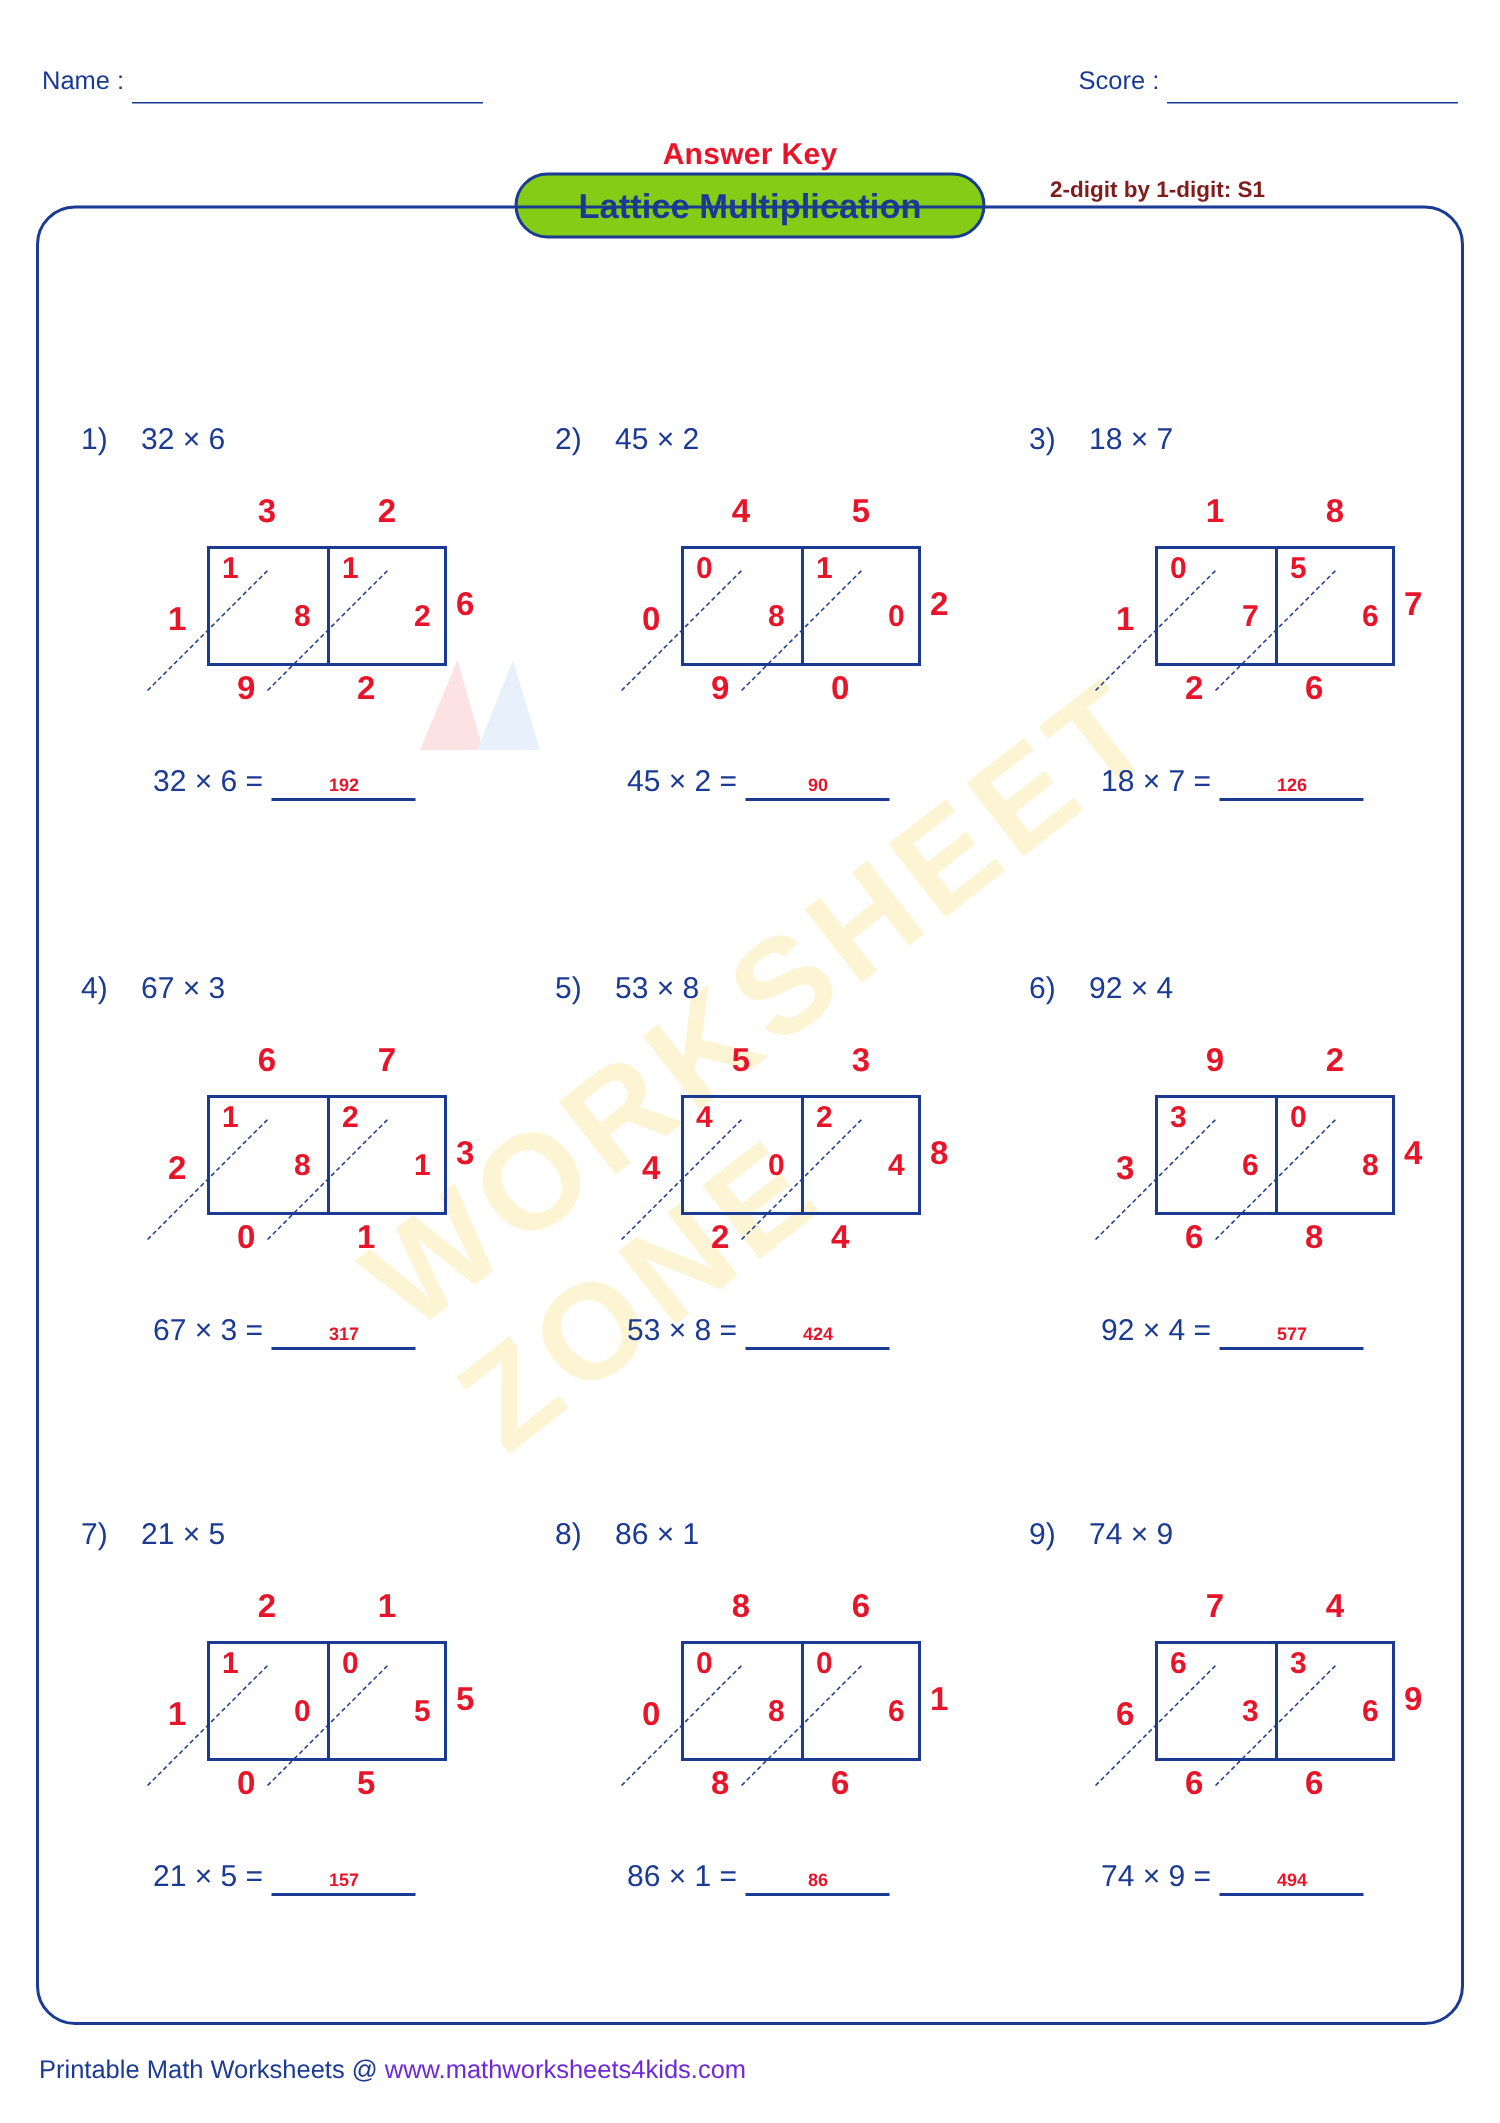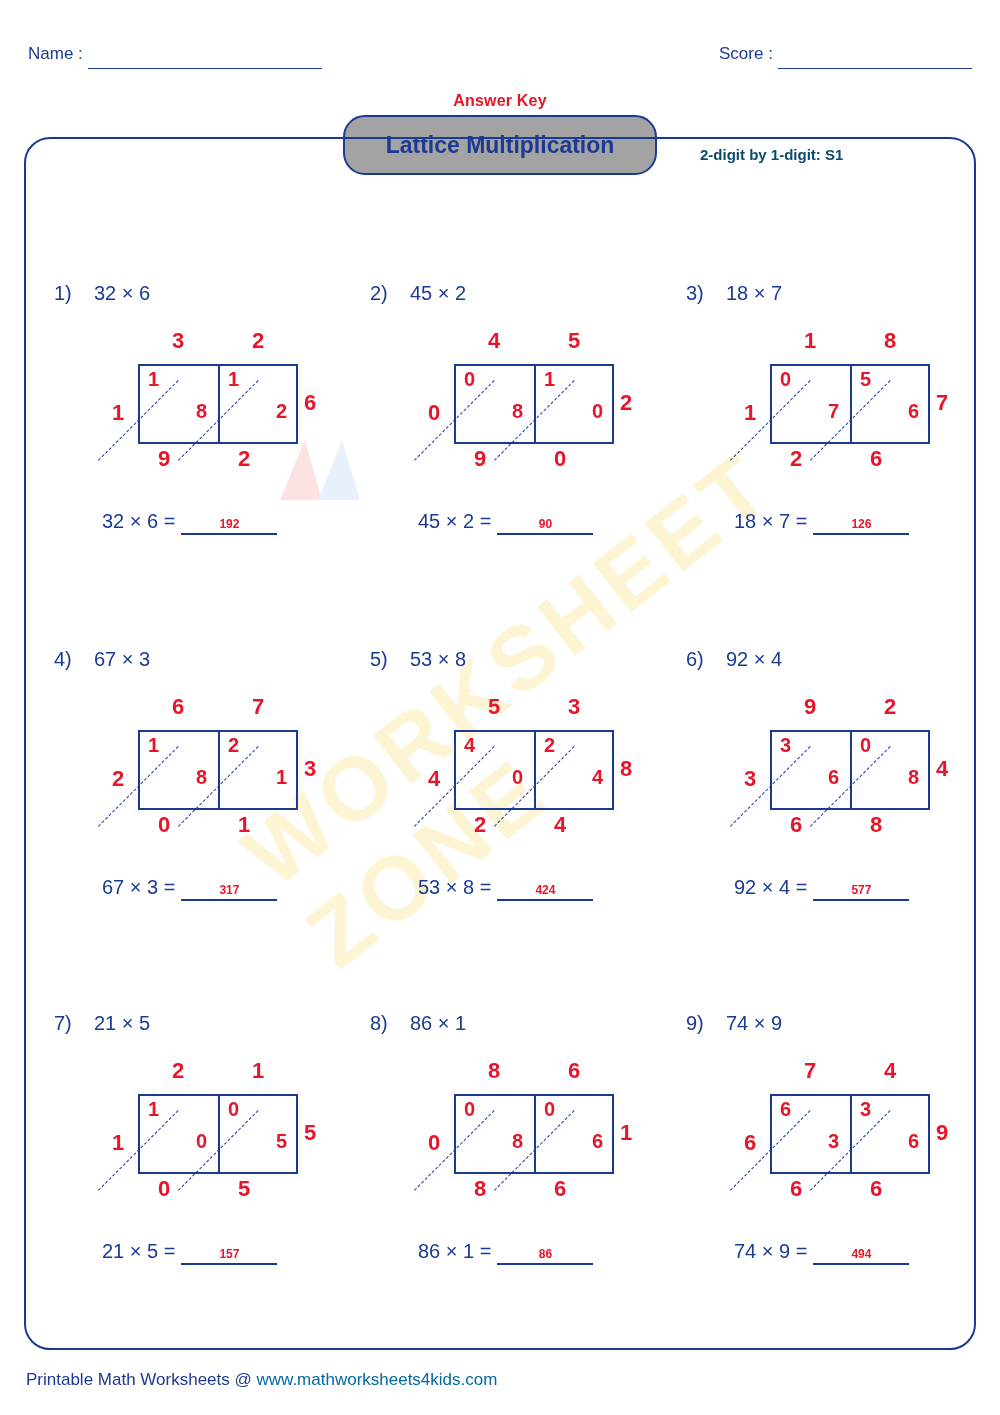--- a/index.html
+++ b/index.html
@@ -42,46 +42,45 @@
     border-radius: 26px;
     background: transparent;
   }
 
   
   .answer-key {
     position: absolute;
     left: 0; top: 92px;
     width: 1000px;
     text-align: center;
-    font-size: 16px;
+    font-size: 20px;
     font-weight: bold;
     color: #e8152a;
     letter-spacing: .2px;
   }
   .title-badge {
     position: absolute;
     left: 343px; top: 115px;
-    width: 314px; height: 60px;
+    width: 314px; height: 44px;
     border: 2.5px solid #1b3a93;
     border-radius: 22px;
-    background: #a3a3a3;
+    background: #84cc16;
     display: flex;
     align-items: center;
     justify-content: center;
     font-size: 23px;
     font-weight: bold;
     color: #1b3a93;
   }
   .sheet-code {
     position: absolute;
     left: 700px; top: 118px;
     font-size: 15px;
     font-weight: bold;
-    color: #0c4a6e;
-    margin-top: 28px;
+    color: #7f1d1d;
   }
 
   
   .instruction {
     position: absolute;
     left: 54px; top: 222px;
     font-size: 22px;
     color: #1b3a93;
   }
 
@@ -219,21 +218,21 @@
     padding: 0 8px 2px 8px;
   }
 
   
   .footer {
     position: absolute;
     left: 26px; top: 1370px;
     font-size: 17px;
     color: #1b3a93;
   }
-  .footer a { color: #0369a1; text-decoration: none; text-align: center; }
+  .footer a { color: #6d28d9; text-decoration: none; text-align: center; }
 </style>
 </head>
 <body>
 
 <div class="page">
 
   <div class="name-label">Name :</div>
   <div class="name-line"></div>
   <div class="score-label">Score :</div>
   <div class="score-line"></div>

